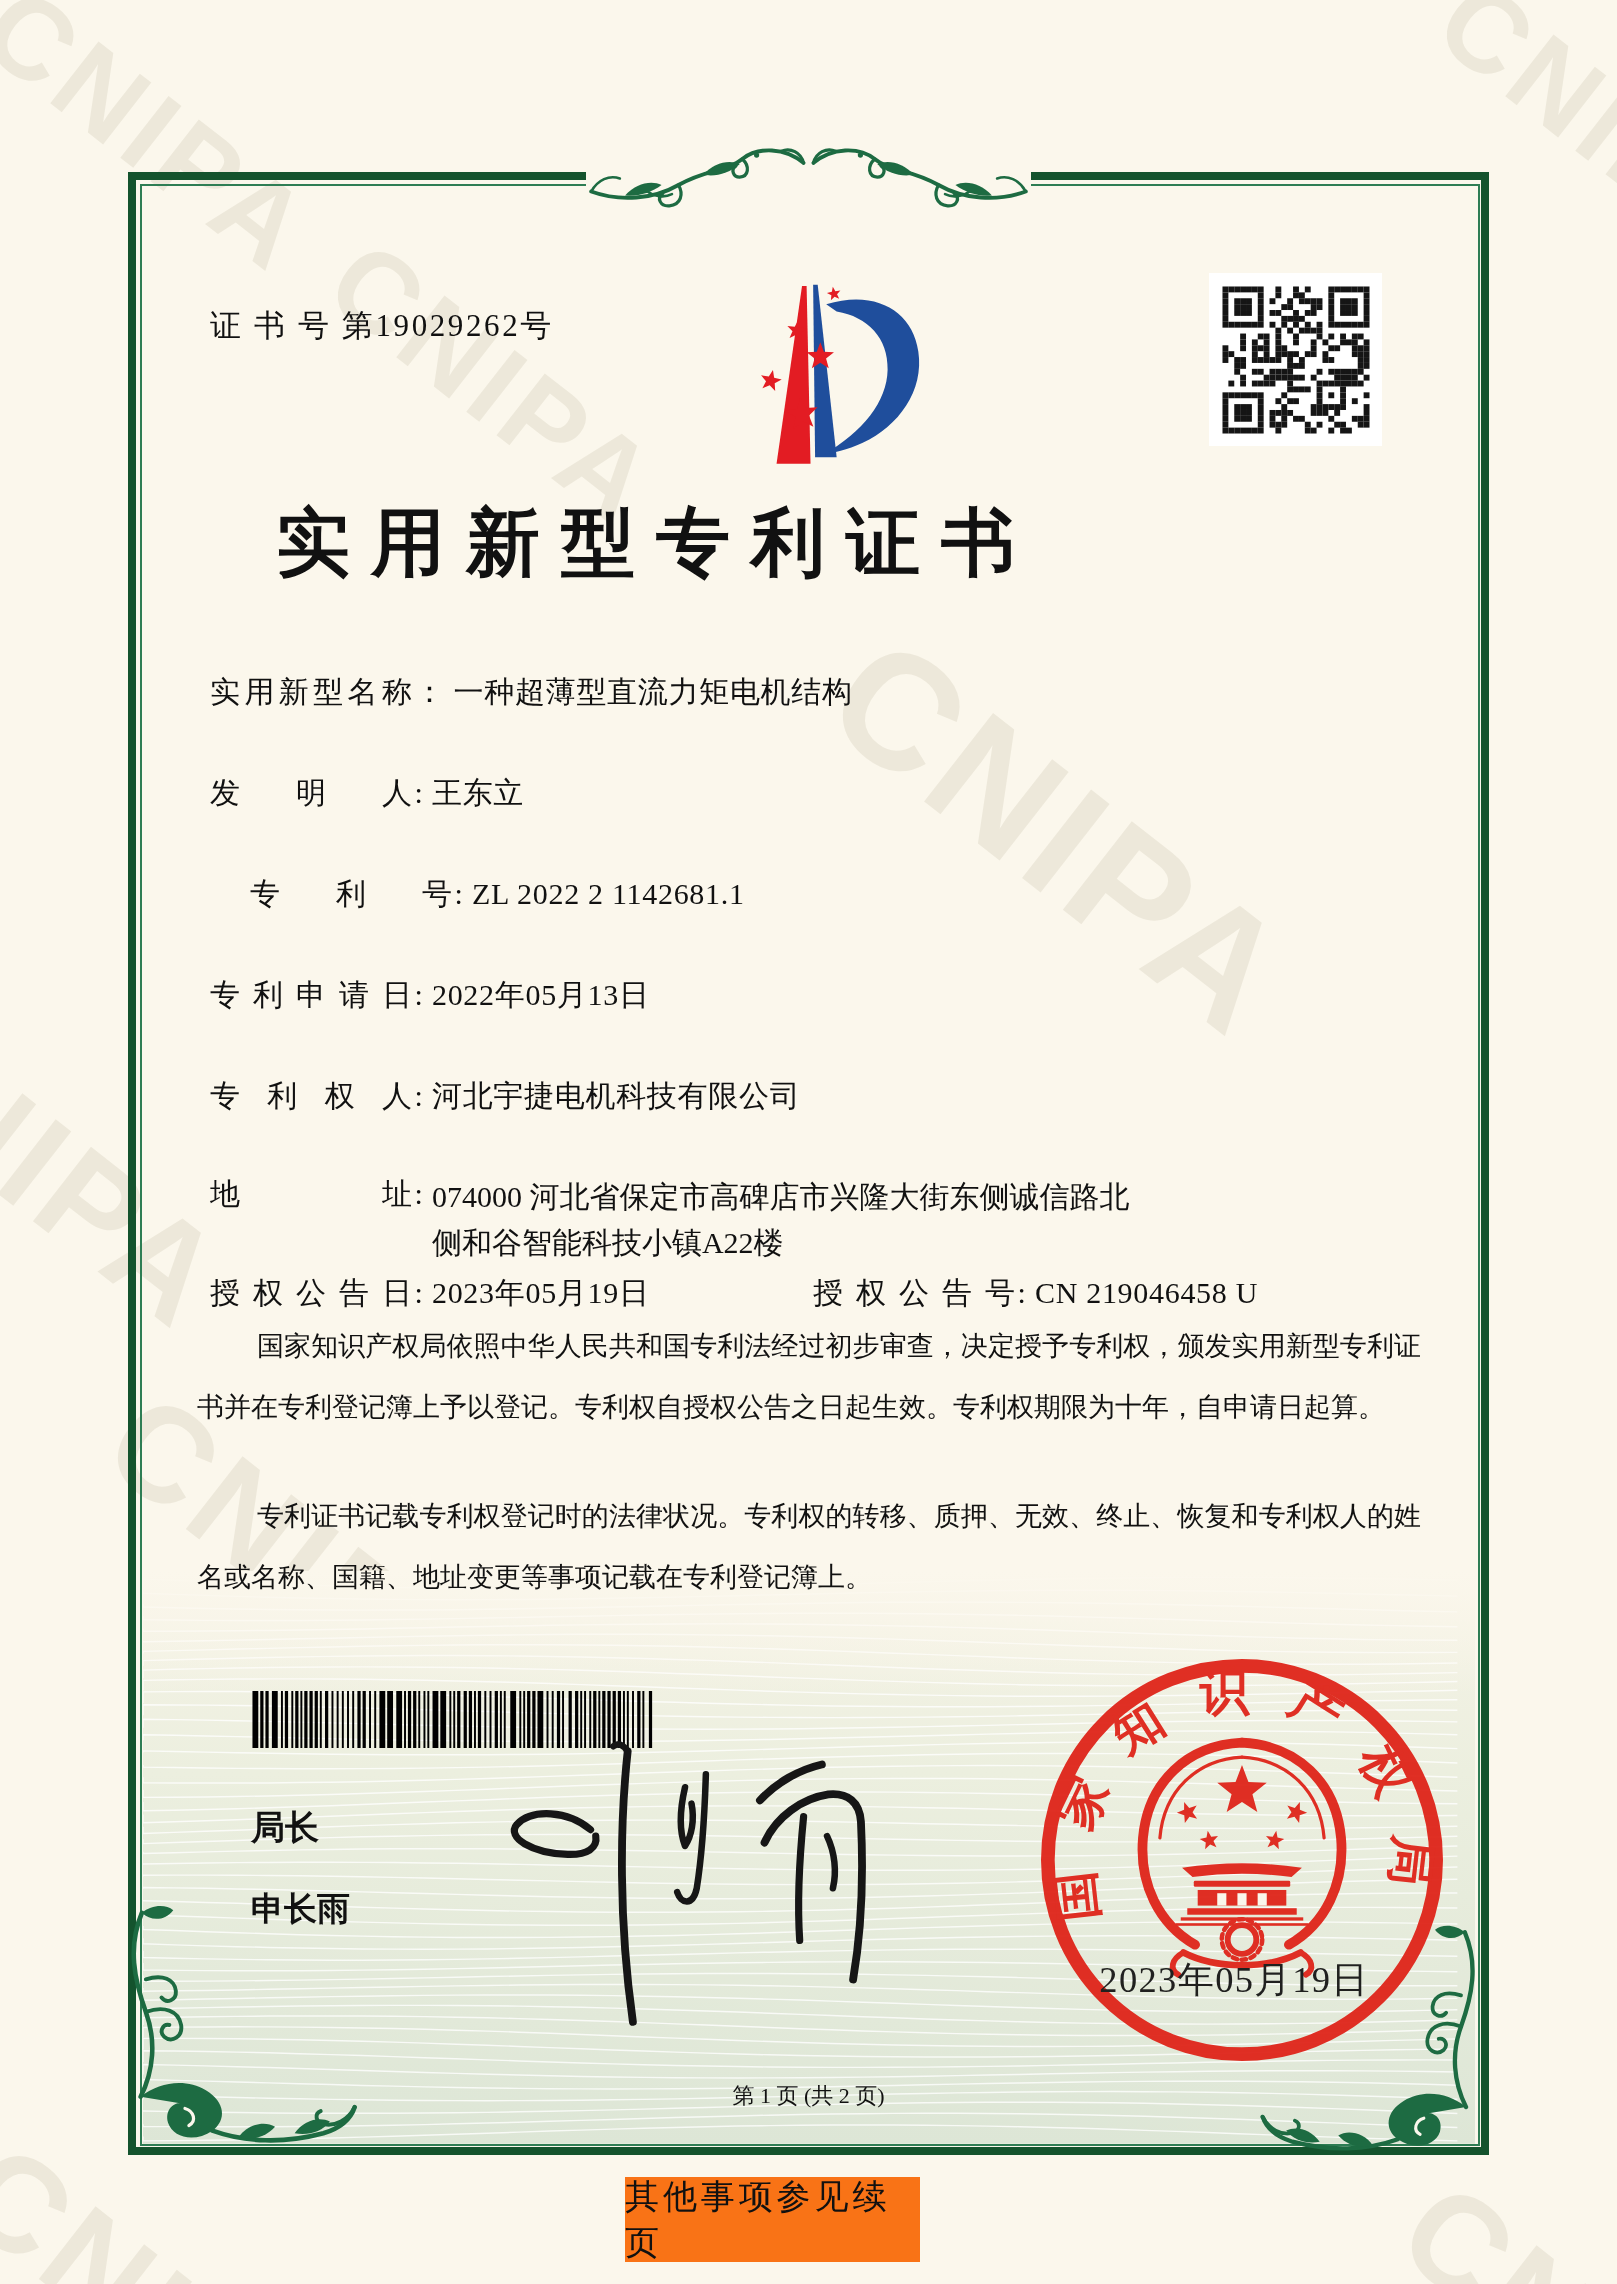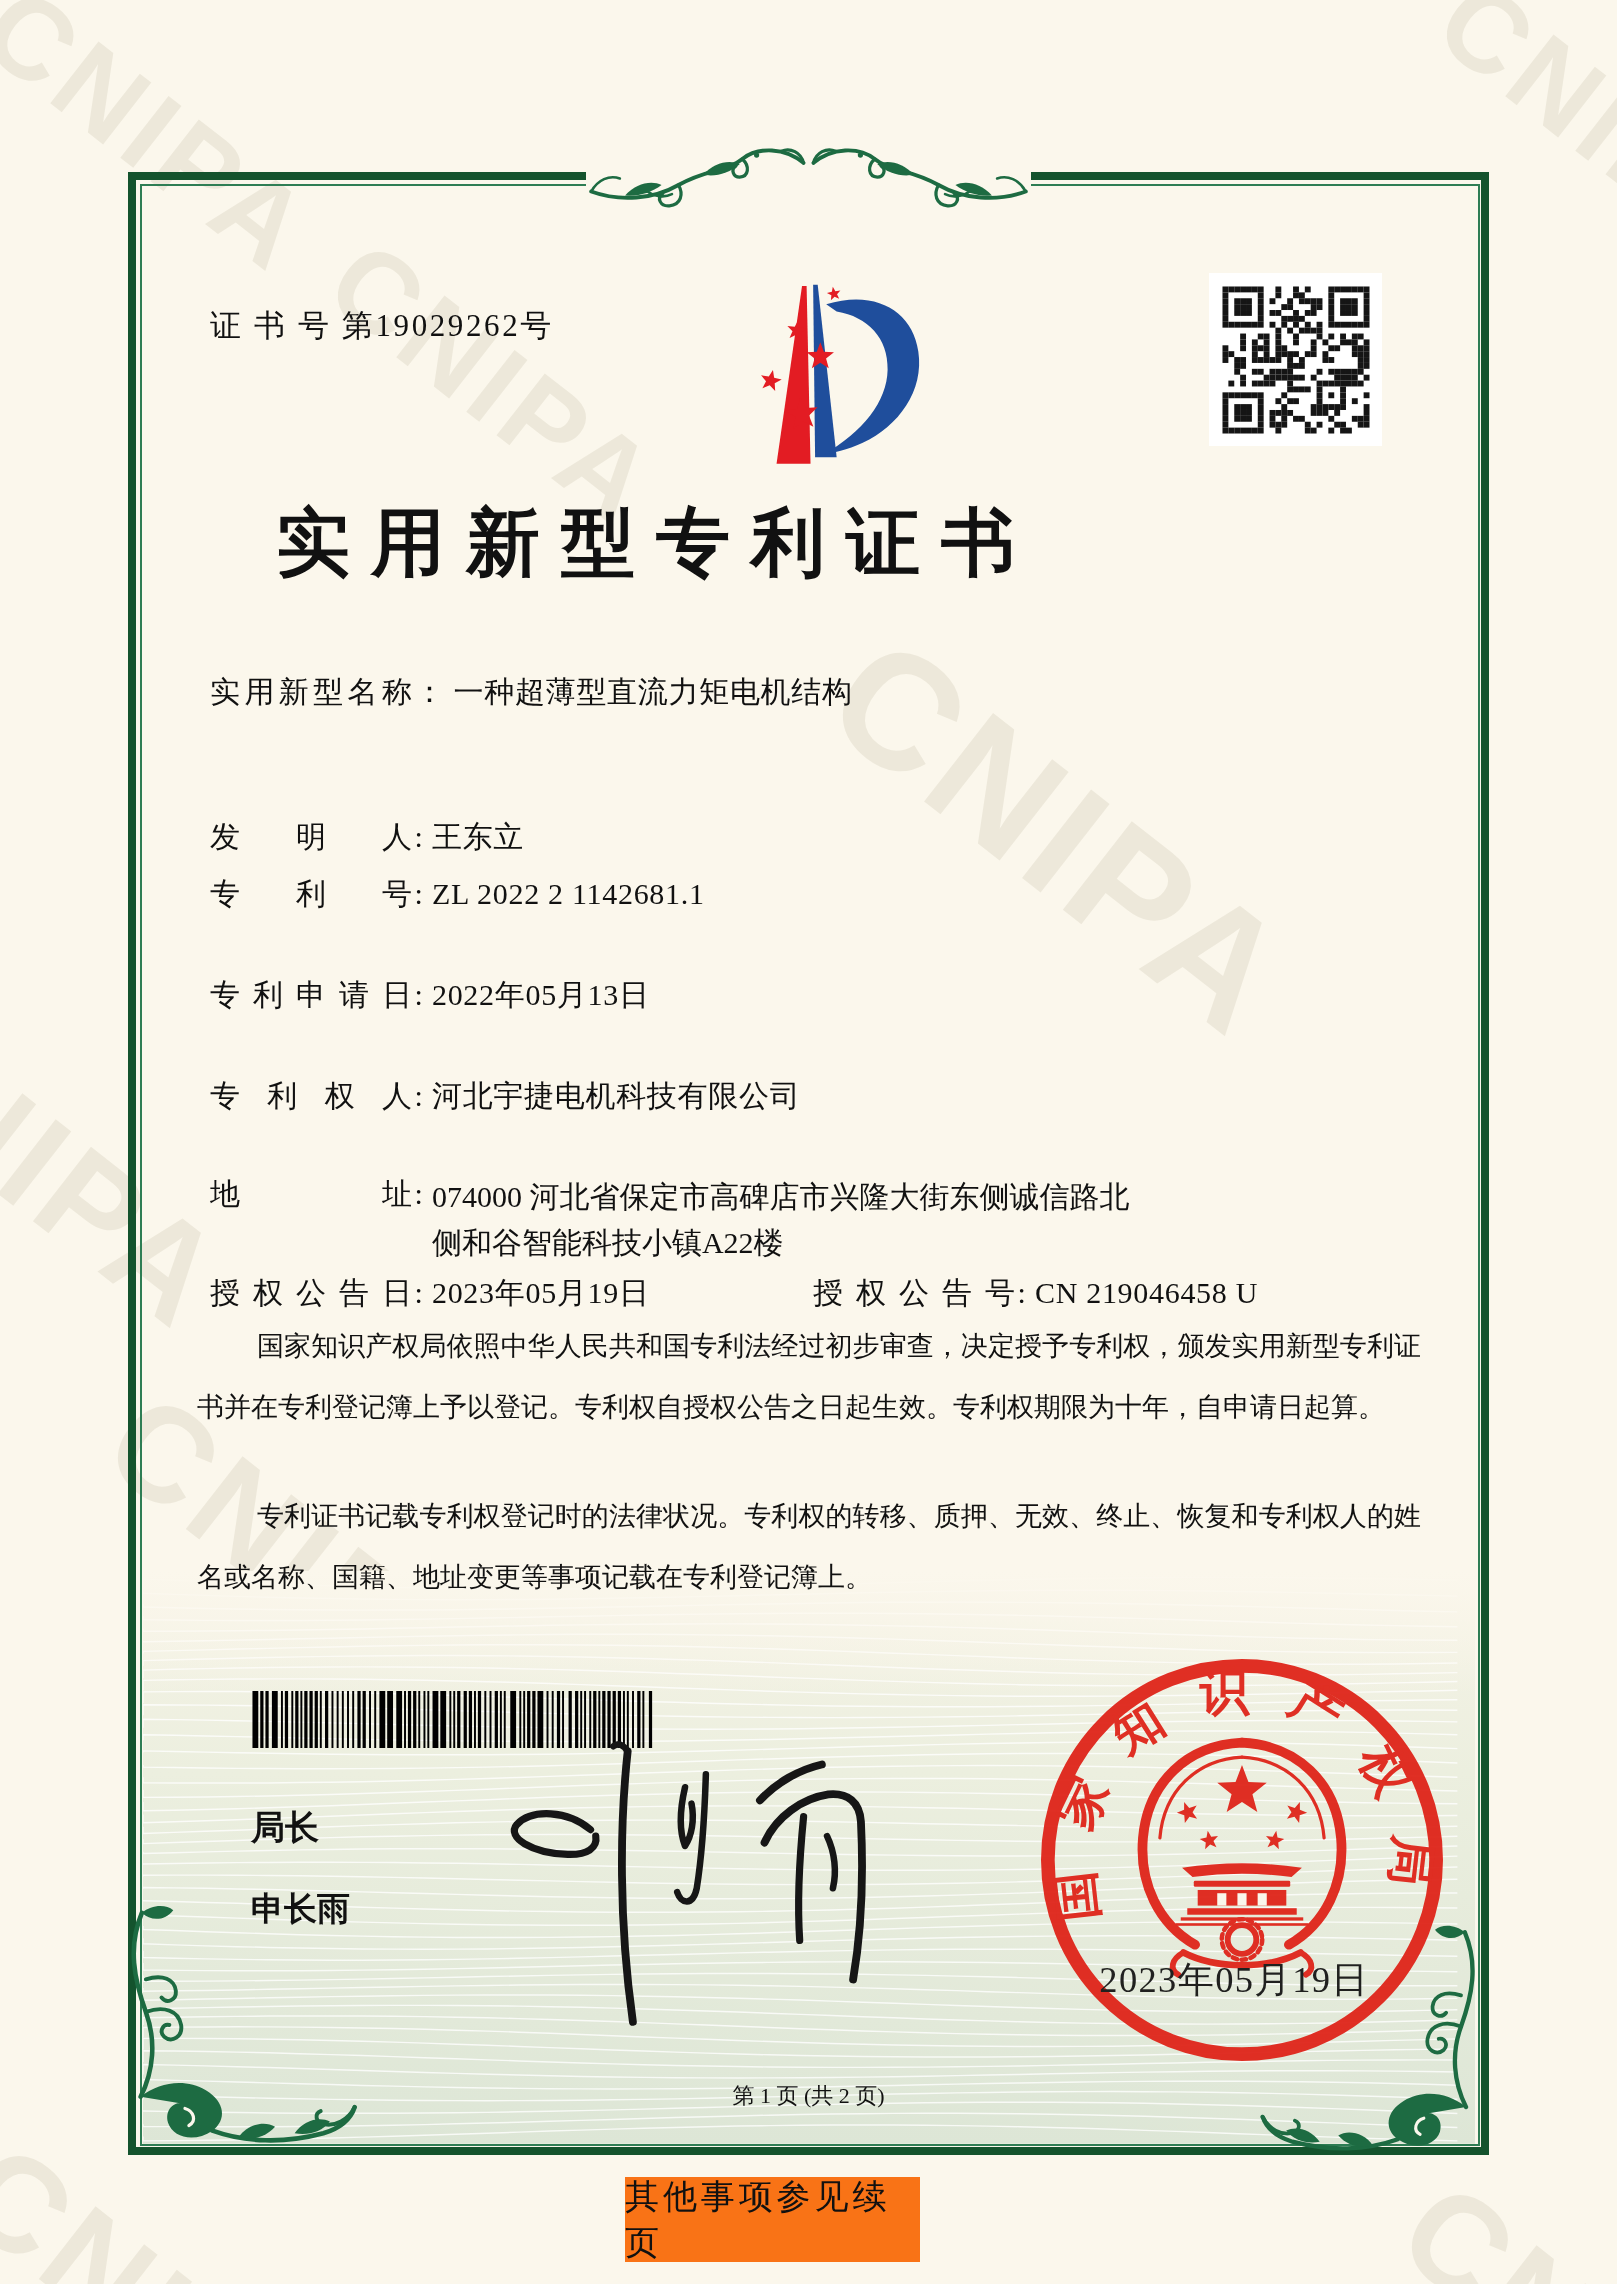--- a/index.html
+++ b/index.html
@@ -493,24 +493,24 @@
         <rect x="193" y="229" width="9" height="9" fill="#151515"></rect>
         <rect x="202" y="229" width="9" height="9" fill="#151515"></rect>
       </svg>
   </div>
 
   <div class="doc-title">实用新型专利证书</div>
 
   <div class="row" style="top:672px;">
     <span class="lbl">实用新型名称</span><span class="colon">：</span><span class="val">一种超薄型直流力矩电机结构</span>
   </div>
-  <div class="row" style="top:773px;margin-top:44px;">
+  <div class="row" style="top:773px;">
     <span class="lbl">发明人</span><span class="colon">:</span><span class="val">王东立</span>
   </div>
-  <div class="row" style="top:874px;">
+  <div class="row" style="top:874px;margin-left:40px;">
     <span class="lbl">专利号</span><span class="colon">:</span><span class="val">ZL 2022 2 1142681.1</span>
   </div>
   <div class="row" style="top:975px;">
     <span class="lbl">专利申请日</span><span class="colon">:</span><span class="val">2022年05月13日</span>
   </div>
   <div class="row" style="top:1076px;">
     <span class="lbl">专利权人</span><span class="colon">:</span><span class="val">河北宇捷电机科技有限公司</span>
   </div>
   <div class="row" style="top:1174px;">
     <span class="lbl">地址</span><span class="colon">:</span><span class="addr-val"><span>074000 河北省保定市高碑店市兴隆大街东侧诚信路北</span><br><span>侧和谷智能科技小镇A22楼</span></span>

